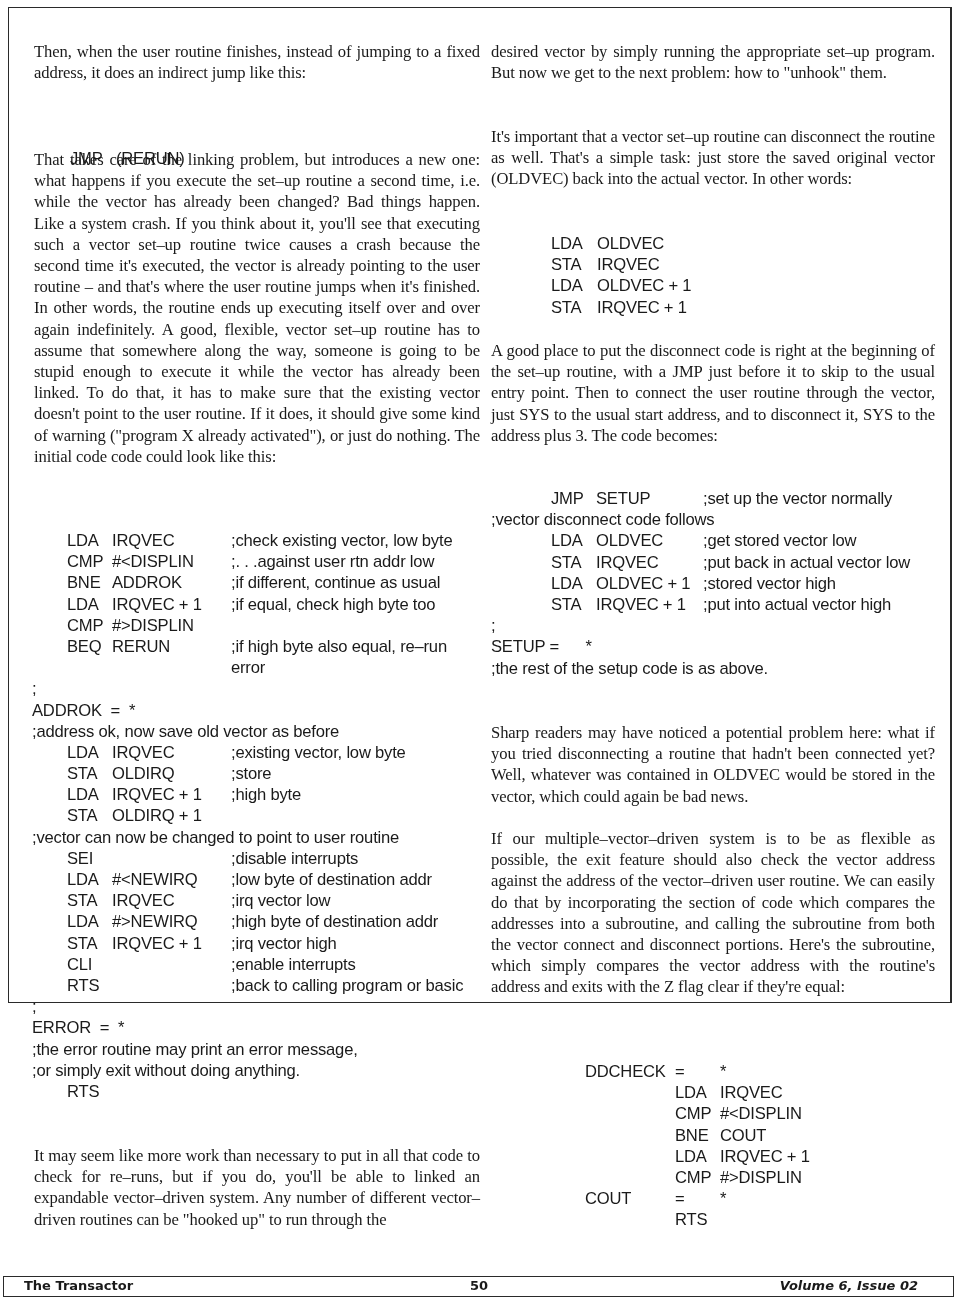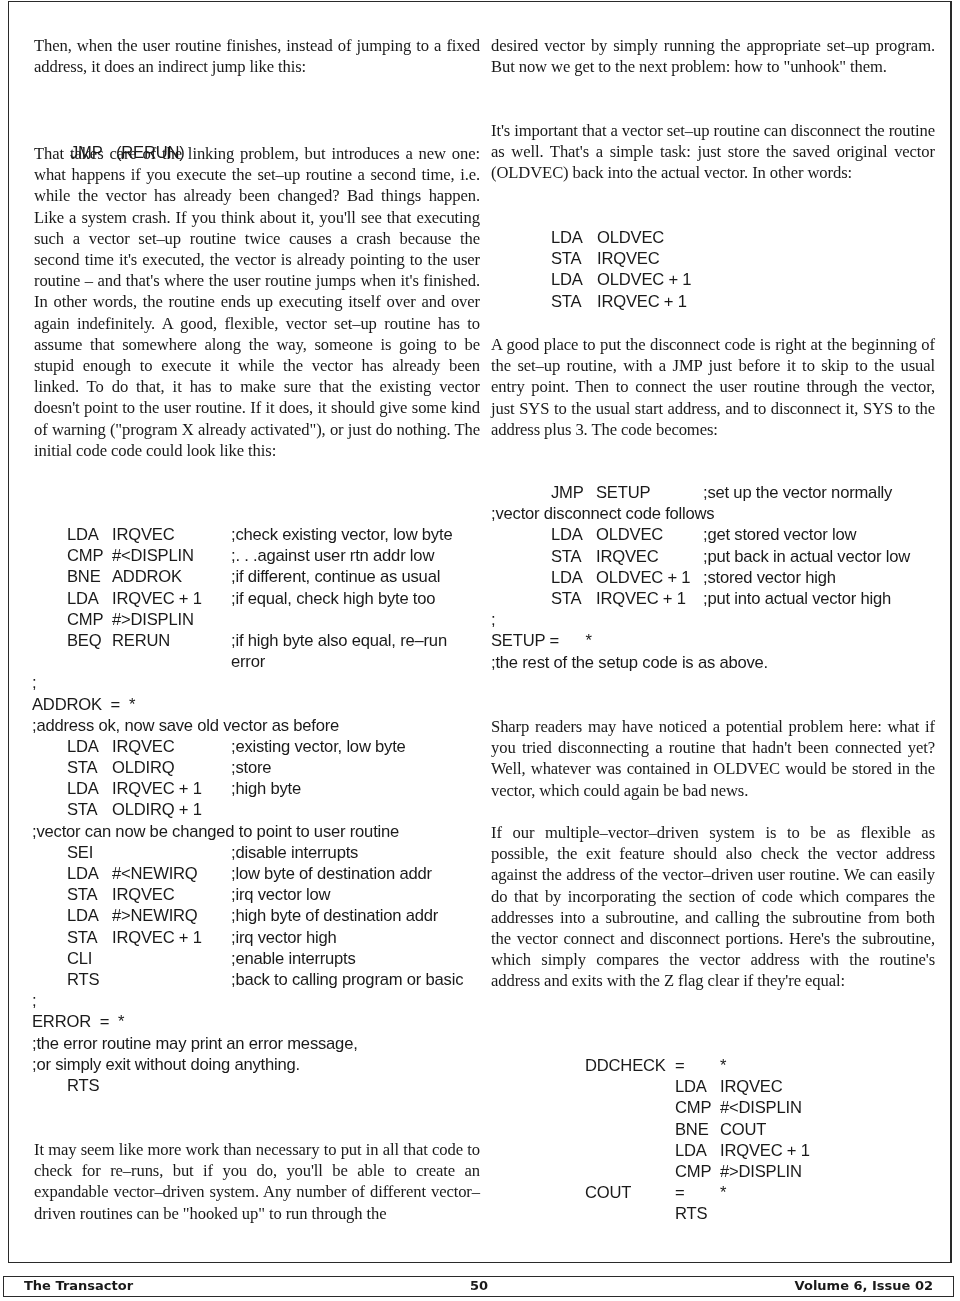--- a/index.html
+++ b/index.html
@@ -1,18 +1,18 @@
 <!DOCTYPE html>
 <html><head>
 <meta charset="utf-8">
 <style>
   html, body { margin: 0; padding: 0; background: #ffffff; }
   body { width: 960px; height: 1301px; position: relative; overflow: hidden; color: #1a1a1a; }
   .frame {
-    position: absolute; left: 8px; top: 1px; width: 944px; height: 1262px;
+    position: absolute; left: 8px; top: 7px; width: 944px; height: 996px;
     border: 1.5px solid #2a2a2a; border-right-width: 2px; box-sizing: border-box;
   }
   .col { position: absolute; top: 0; }
   .col-left { left: 25px; width: 446px; }
   .col-right { left: 490px; width: 444px; }
   .para {
     position: absolute; margin: 0;
     font-family: "Liberation Serif", "DejaVu Serif", serif;
     font-size: 16.6px; line-height: 21.2px; text-align: justify;
     text-align-last: left; letter-spacing: -0.1px;
@@ -26,42 +26,42 @@
   .code .row span { position: absolute; top: 0; white-space: pre; }
   .footer {
     position: absolute; left: 3px; top: 1276px; width: 951px; height: 21px;
     border: 1.5px solid #2a2a2a; box-sizing: border-box;
     font-family: "DejaVu Sans", sans-serif; font-weight: bold; font-size: 13px;
     line-height: 18px;
   }
   .footer span { position: absolute; top: 0; }
   .foot-left { left: 20px; }
   .foot-center { left: 466px; }
-  .foot-right { right: 20px; }
+  .foot-right { right: 35px; font-style: italic; }
 </style>
 </head>
 <body>
 
 <div class="frame">
 
   <div class="col col-left">
     <p class="para" style="top:33px;width:446px;">Then, when the user routine finishes, instead of jumping to a fixed address, it does an indirect jump like this:</p>
 
     <div class="code" style="top:98px;left:36px;width:420px;">
       <div class="row">
         <span style="left:0">JMP</span>
         <span style="left:46px">(RERUN)</span>
       </div>
     </div>
 
     <p class="para" style="top:141px;width:446px;">That takes care of the linking problem, but introduces a new one: what happens if you execute the set–up routine a second time, i.e. while the vector has already been changed? Bad things happen. Like a system crash. If you think about it, you'll see that executing such a vector set–up routine twice causes a crash because the second time it's executed, the vector is already pointing to the user routine – and that's where the user routine jumps when it's finished. In other words, the routine ends up executing itself over and over again indefinitely. A good, flexible, vector set–up routine has to assume that somewhere along the way, someone is going to be stupid enough to execute it while the vector has already been linked. To do that, it has to make sure that the existing vector doesn't point to the user routine. If it does, it should give some kind of warning ("program X already activated"), or just do nothing. The initial code code could look like this:</p>
 
     <div class="code" id="left-code2" style="top:522px;left:-2px;width:450px;"><div class="row"><span style="left: 0px;"></span><span style="left: 35px;">LDA</span><span style="left: 80px;">IRQVEC</span><span style="left: 199px;">;check existing vector, low byte</span></div><div class="row"><span style="left: 0px;"></span><span style="left: 35px;">CMP</span><span style="left: 80px;">#&lt;DISPLIN</span><span style="left: 199px;">;. . .against user rtn addr low</span></div><div class="row"><span style="left: 0px;"></span><span style="left: 35px;">BNE</span><span style="left: 80px;">ADDROK</span><span style="left: 199px;">;if different, continue as usual</span></div><div class="row"><span style="left: 0px;"></span><span style="left: 35px;">LDA</span><span style="left: 80px;">IRQVEC + 1</span><span style="left: 199px;">;if equal, check high byte too</span></div><div class="row"><span style="left: 0px;"></span><span style="left: 35px;">CMP</span><span style="left: 80px;">#&gt;DISPLIN</span><span style="left: 199px;"></span></div><div class="row"><span style="left: 0px;"></span><span style="left: 35px;">BEQ</span><span style="left: 80px;">RERUN</span><span style="left: 199px;">;if high byte also equal, re–run</span></div><div class="row"><span style="left: 0px;"></span><span style="left: 35px;"></span><span style="left: 80px;"></span><span style="left: 199px;">error</span></div><div class="row"><span style="left: 0px;">;</span><span style="left: 35px;"></span><span style="left: 80px;"></span><span style="left: 199px;"></span></div><div class="row"><span style="left: 0px;">ADDROK  =  *</span><span style="left: 35px;"></span><span style="left: 80px;"></span><span style="left: 199px;"></span></div><div class="row"><span style="left: 0px;">;address ok, now save old vector as before</span><span style="left: 35px;"></span><span style="left: 80px;"></span><span style="left: 199px;"></span></div><div class="row"><span style="left: 0px;"></span><span style="left: 35px;">LDA</span><span style="left: 80px;">IRQVEC</span><span style="left: 199px;">;existing vector, low byte</span></div><div class="row"><span style="left: 0px;"></span><span style="left: 35px;">STA</span><span style="left: 80px;">OLDIRQ</span><span style="left: 199px;">;store</span></div><div class="row"><span style="left: 0px;"></span><span style="left: 35px;">LDA</span><span style="left: 80px;">IRQVEC + 1</span><span style="left: 199px;">;high byte</span></div><div class="row"><span style="left: 0px;"></span><span style="left: 35px;">STA</span><span style="left: 80px;">OLDIRQ + 1</span><span style="left: 199px;"></span></div><div class="row"><span style="left: 0px;">;vector can now be changed to point to user routine</span><span style="left: 35px;"></span><span style="left: 80px;"></span><span style="left: 199px;"></span></div><div class="row"><span style="left: 0px;"></span><span style="left: 35px;">SEI</span><span style="left: 80px;"></span><span style="left: 199px;">;disable interrupts</span></div><div class="row"><span style="left: 0px;"></span><span style="left: 35px;">LDA</span><span style="left: 80px;">#&lt;NEWIRQ</span><span style="left: 199px;">;low byte of destination addr</span></div><div class="row"><span style="left: 0px;"></span><span style="left: 35px;">STA</span><span style="left: 80px;">IRQVEC</span><span style="left: 199px;">;irq vector low</span></div><div class="row"><span style="left: 0px;"></span><span style="left: 35px;">LDA</span><span style="left: 80px;">#&gt;NEWIRQ</span><span style="left: 199px;">;high byte of destination addr</span></div><div class="row"><span style="left: 0px;"></span><span style="left: 35px;">STA</span><span style="left: 80px;">IRQVEC + 1</span><span style="left: 199px;">;irq vector high</span></div><div class="row"><span style="left: 0px;"></span><span style="left: 35px;">CLI</span><span style="left: 80px;"></span><span style="left: 199px;">;enable interrupts</span></div><div class="row"><span style="left: 0px;"></span><span style="left: 35px;">RTS</span><span style="left: 80px;"></span><span style="left: 199px;">;back to calling program or basic</span></div><div class="row"><span style="left: 0px;">;</span><span style="left: 35px;"></span><span style="left: 80px;"></span><span style="left: 199px;"></span></div><div class="row"><span style="left: 0px;">ERROR  =  *</span><span style="left: 35px;"></span><span style="left: 80px;"></span><span style="left: 199px;"></span></div><div class="row"><span style="left: 0px;">;the error routine may print an error message,</span><span style="left: 35px;"></span><span style="left: 80px;"></span><span style="left: 199px;"></span></div><div class="row"><span style="left: 0px;">;or simply exit without doing anything.</span><span style="left: 35px;"></span><span style="left: 80px;"></span><span style="left: 199px;"></span></div><div class="row"><span style="left: 0px;"></span><span style="left: 35px;">RTS</span><span style="left: 80px;"></span><span style="left: 199px;"></span></div></div>
 
-    <p class="para" style="top:1137px;width:446px;">It may seem like more work than necessary to put in all that code to check for re–runs, but if you do, you'll be able to create an expandable vector–driven system. Any number of different vector–driven routines can be "hooked up" to run through the</p>
+    <p class="para" style="top:1137px;width:446px;">It may seem like more work than necessary to put in all that code to check for re–runs, but if you do, you'll be able to linked an expandable vector–driven system. Any number of different vector–driven routines can be "hooked up" to run through the</p>
   </div>
 
   <div class="col col-right">
     <p class="para" style="top:33px;left:-8px;width:444px;">desired vector by simply running the appropriate set–up program. But now we get to the next problem: how to "unhook" them.</p>
     <p class="para" style="top:118px;left:-8px;width:444px;">It's important that a vector set–up routine can disconnect the routine as well. That's a simple task: just store the saved original vector (OLDVEC) back into the actual vector. In other words:</p>
 
     <div class="code" id="right-code1" style="top:225px;left:52px;width:200px;"><div class="row"><span style="left: 0px;">LDA</span><span style="left: 46px;">OLDVEC</span></div><div class="row"><span style="left: 0px;">STA</span><span style="left: 46px;">IRQVEC</span></div><div class="row"><span style="left: 0px;">LDA</span><span style="left: 46px;">OLDVEC + 1</span></div><div class="row"><span style="left: 0px;">STA</span><span style="left: 46px;">IRQVEC + 1</span></div></div>
 
     <p class="para" style="top:332px;left:-8px;width:444px;">A good place to put the disconnect code is right at the beginning of the set–up routine, with a JMP just before it to skip to the usual entry point. Then to connect the user routine through the vector, just SYS to the usual start address, and to disconnect it, SYS to the address plus 3. The code becomes:</p>
 

